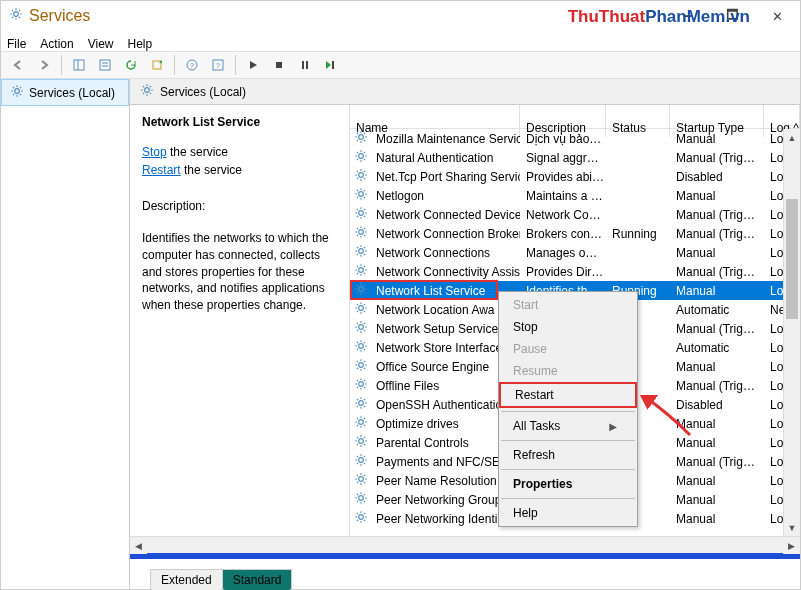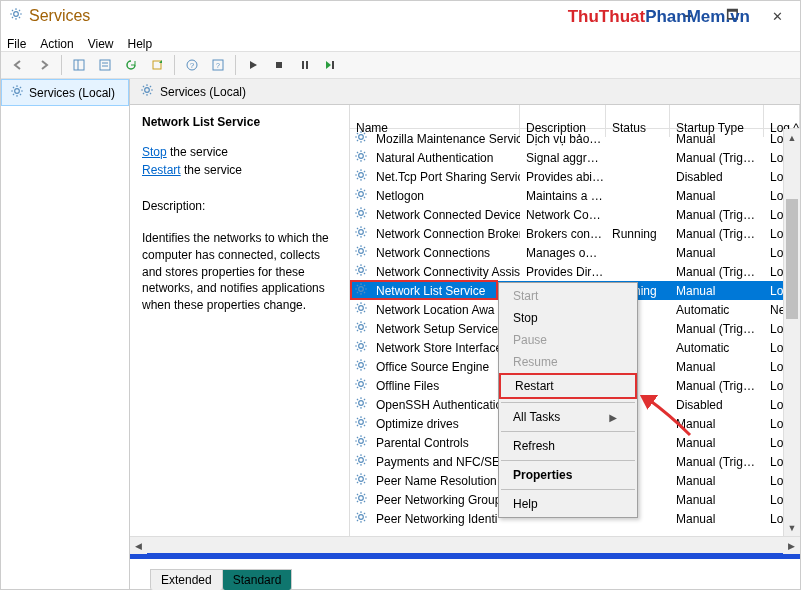--- a/index.html
+++ b/index.html
@@ -432,21 +432,21 @@
                 <span class="cell" style="width:150px">Peer Networking Identi</span>
                 <span class="cell c-desc"></span>
                 <span class="cell c-stat"></span>
                 <span class="cell c-start">Manual</span>
                 <span class="cell c-log">Loc</span>
               </div>
             </div>
 
           <div class="highlight-name" style="left:0px; top:175px; width:148px; height:20px;"></div>
 
-          <div class="ctx" style="left:148px; top:177px; width:140px;">
+          <div class="ctx" style="left:148px; top:186px; width:140px;">
             <div class="ctx-item disabled">
                 <span>Start</span>
               </div>
             <div class="ctx-item">
                 <span>Stop</span>
               </div>
             <div class="ctx-item disabled">
                 <span>Pause</span>
               </div>
             <div class="ctx-item disabled">

